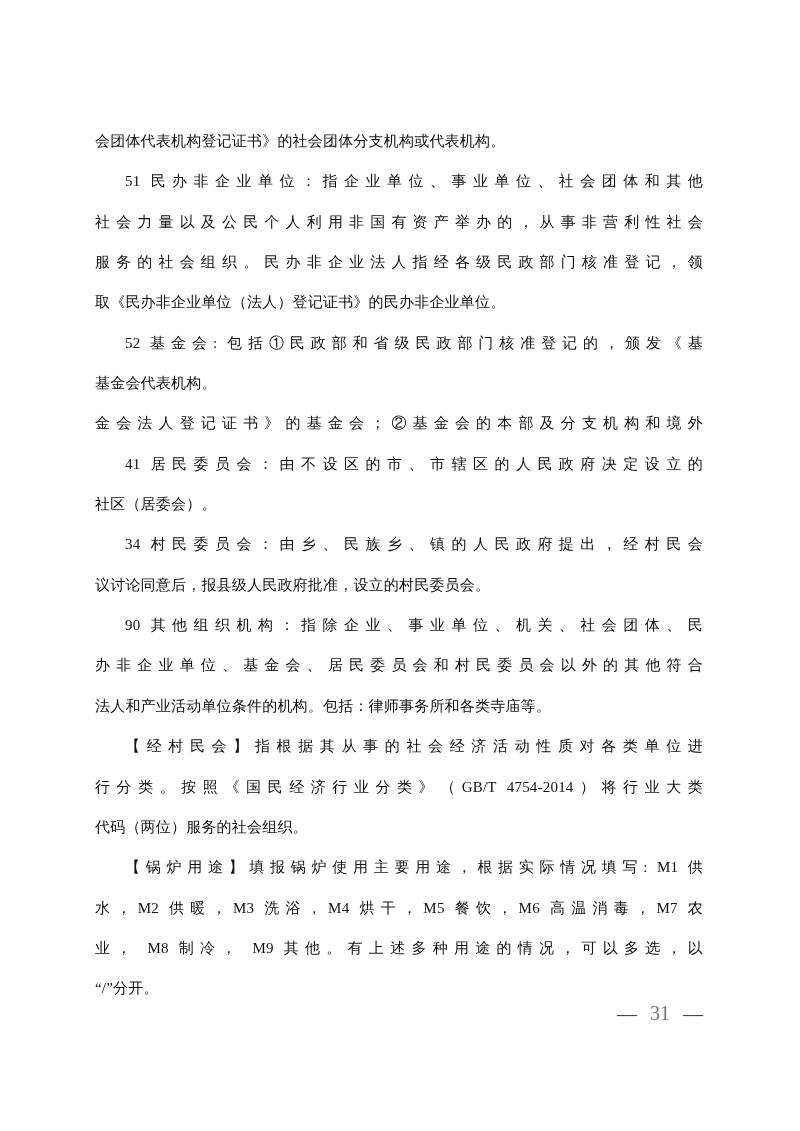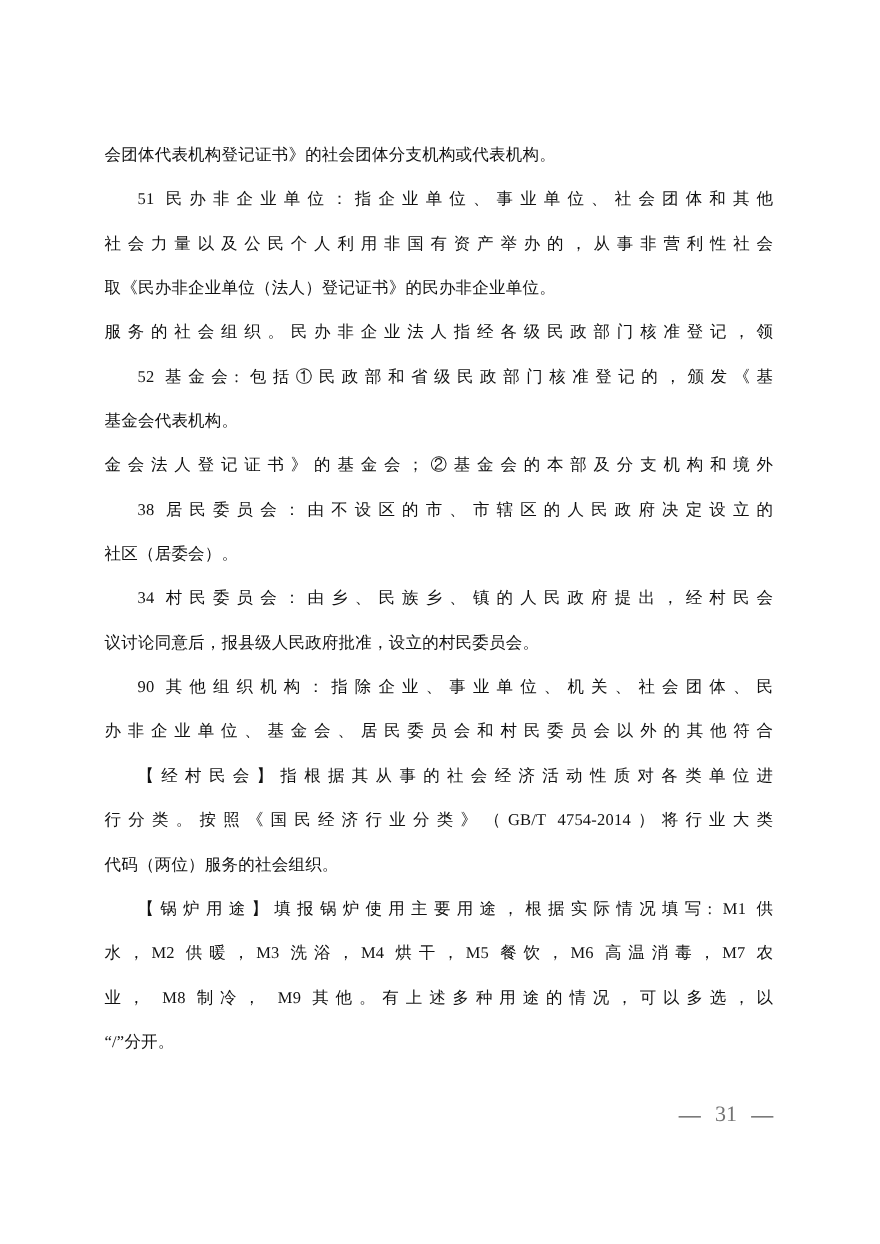--- a/index.html
+++ b/index.html
@@ -66,39 +66,40 @@
 
 <div class="doc-page">
 
   <div class="text-block">
       <div class="paragraph">
         <div class="line">会团体代表机构登记证书》的社会团体分支机构或代表机构。</div>
       </div>
       <div class="paragraph">
         <div class="line indent stretch">51 民办非企业单位：指企业单位、事业单位、社会团体和其他</div>
         <div class="line stretch">社会力量以及公民个人利用非国有资产举办的，从事非营利性社会</div>
+        <div class="line stretch">服务的社会组织。民办非企业法人指经各级民政部门核准登记，领</div>
         <div class="line">取《民办非企业单位（法人）登记证书》的民办非企业单位。</div>
-        <div class="line stretch">服务的社会组织。民办非企业法人指经各级民政部门核准登记，领</div>
       </div>
       <div class="paragraph">
         <div class="line indent stretch">52 基金会: 包括①民政部和省级民政部门核准登记的，颁发《基</div>
         <div class="line">基金会代表机构。</div>
         <div class="line stretch">金会法人登记证书》的基金会；②基金会的本部及分支机构和境外</div>
       </div>
       <div class="paragraph">
-        <div class="line indent stretch">38 居民委员会：由不设区的市、市辖区的人民政府决定设立的</div>
+        <div class="line indent stretch">41 居民委员会：由不设区的市、市辖区的人民政府决定设立的</div>
         <div class="line">社区（居委会）。</div>
       </div>
       <div class="paragraph">
         <div class="line indent stretch">34 村民委员会：由乡、民族乡、镇的人民政府提出，经村民会</div>
         <div class="line">议讨论同意后，报县级人民政府批准，设立的村民委员会。</div>
       </div>
       <div class="paragraph">
         <div class="line indent stretch">90 其他组织机构：指除企业、事业单位、机关、社会团体、民</div>
         <div class="line stretch">办非企业单位、基金会、居民委员会和村民委员会以外的其他符合</div>
+        <div class="line">法人和产业活动单位条件的机构。包括：律师事务所和各类寺庙等。</div>
       </div>
       <div class="paragraph">
         <div class="line indent stretch">【经村民会】指根据其从事的社会经济活动性质对各类单位进</div>
         <div class="line stretch">行分类。按照《国民经济行业分类》（GB/T 4754-2014）将行业大类</div>
         <div class="line">代码（两位）服务的社会组织。</div>
       </div>
       <div class="paragraph">
         <div class="line indent stretch">【锅炉用途】填报锅炉使用主要用途，根据实际情况填写: M1 供</div>
         <div class="line stretch">水，M2 供暖，M3 洗浴，M4 烘干，M5 餐饮，M6 高温消毒，M7 农</div>
         <div class="line stretch">业， M8 制冷， M9 其他。有上述多种用途的情况，可以多选，以</div>

